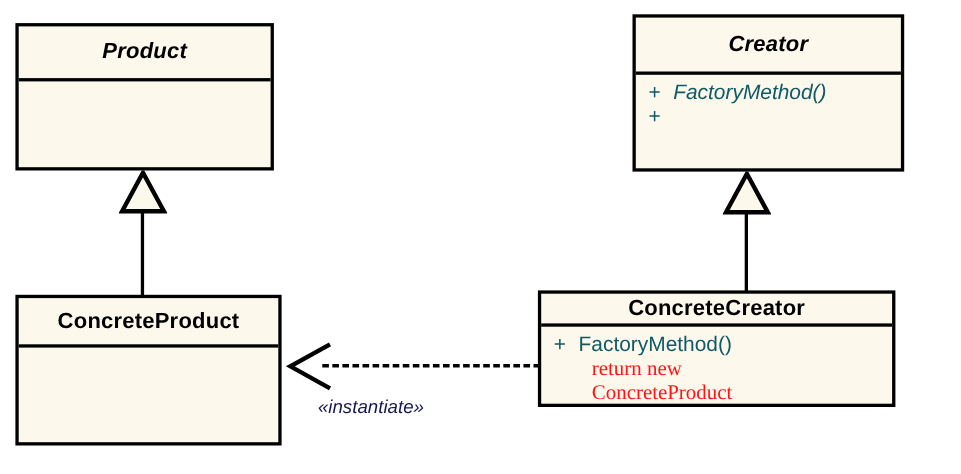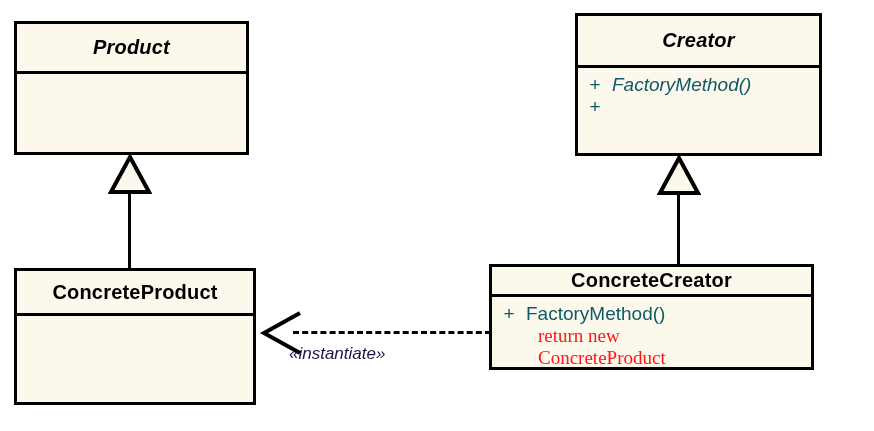--- a/index.html
+++ b/index.html
@@ -181,15 +181,15 @@
       <polygon points="22,2 41,37 3,37" fill="#fdf8ec" stroke="#000000" stroke-width="4" stroke-linejoin="miter"></polygon>
     </svg>
   </div>
 
   <div class="dep-line" style="left:293px; top:331px; width:198px;"></div>
   <div class="dep-arrowhead" style="left:259px; top:310px;">
     <svg width="44" height="46" viewBox="0 0 44 46">
       <polyline points="41,3 5,23 41,43" fill="none" stroke="#000000" stroke-width="4" stroke-linecap="butt" stroke-linejoin="miter"></polyline>
     </svg>
   </div>
-  <div class="dep-label" style="left:289px; top:344px;">«instantiate»</div>
+  <div class="dep-label" style="left:289px; top:360px;">«instantiate»</div>
 
 </div>
 
 </body></html>

